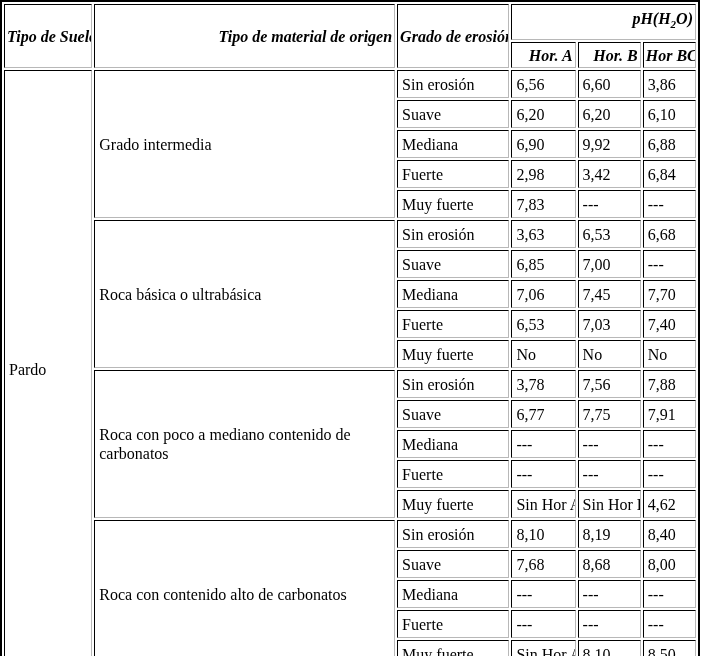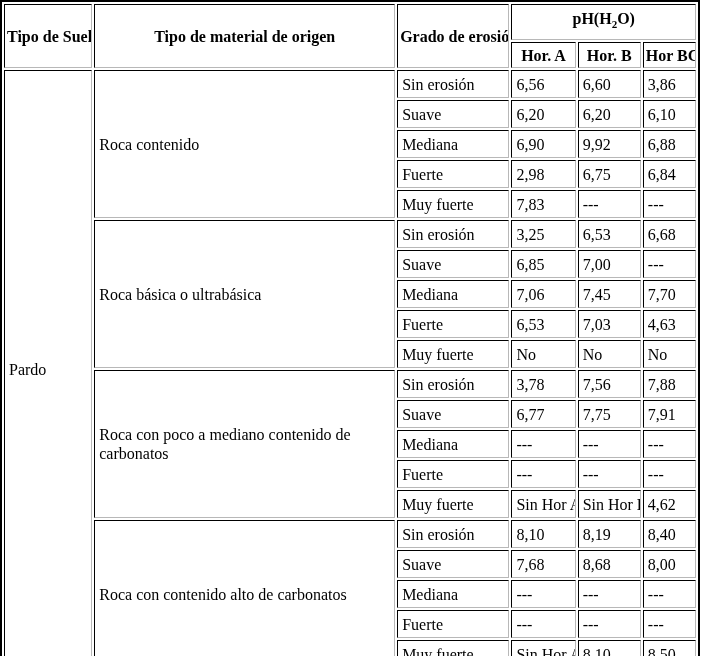--- a/index.html
+++ b/index.html
@@ -32,22 +32,23 @@
     padding:2px 3px 2px 4px;
     overflow:hidden;
     white-space:nowrap;
     background:var(--bg);
     vertical-align:middle;
     text-align:left;
     font-weight:normal;
   }
   th{
     font-weight:bold;
-    text-align:center;
+    text-align:right;
     padding:2px;
+    font-style:italic;
   }
   th.ph-span{height:30px;}
   tr.subhead th{height:20px;}
   tr.datarow td{height:22px;}
   td.material{white-space:normal;}
   sub.ph-sub{font-size:11px;}
 </style>
 </head>
 <body>
 
@@ -70,75 +71,75 @@
     </tr>
 
     <tr class="subhead">
       <th>Hor. A</th>
       <th>Hor. B</th>
       <th>Hor BC</th>
     </tr>
 
     <tr class="datarow">
       <td rowspan="20">Pardo</td>
-      <td rowspan="5" class="material">Roca contenido</td>
+      <td rowspan="5" class="material">Grado intermedia</td>
       <td>Sin erosión</td>
       <td>6,56</td>
       <td>6,60</td>
       <td>3,86</td>
     </tr>
     <tr class="datarow">
       <td>Suave</td>
       <td>6,20</td>
       <td>6,20</td>
       <td>6,10</td>
     </tr>
     <tr class="datarow">
       <td>Mediana</td>
       <td>6,90</td>
       <td>9,92</td>
       <td>6,88</td>
     </tr>
     <tr class="datarow">
       <td>Fuerte</td>
       <td>2,98</td>
-      <td>6,75</td>
+      <td>3,42</td>
       <td>6,84</td>
     </tr>
     <tr class="datarow">
       <td>Muy fuerte</td>
       <td>7,83</td>
       <td>---</td>
       <td>---</td>
     </tr>
 
     <tr class="datarow">
       <td rowspan="5" class="material">Roca básica o ultrabásica</td>
       <td>Sin erosión</td>
-      <td>3,25</td>
+      <td>3,63</td>
       <td>6,53</td>
       <td>6,68</td>
     </tr>
     <tr class="datarow">
       <td>Suave</td>
       <td>6,85</td>
       <td>7,00</td>
       <td>---</td>
     </tr>
     <tr class="datarow">
       <td>Mediana</td>
       <td>7,06</td>
       <td>7,45</td>
       <td>7,70</td>
     </tr>
     <tr class="datarow">
       <td>Fuerte</td>
       <td>6,53</td>
       <td>7,03</td>
-      <td>4,63</td>
+      <td>7,40</td>
     </tr>
     <tr class="datarow">
       <td>Muy fuerte</td>
       <td>No</td>
       <td>No</td>
       <td>No</td>
     </tr>
 
     <tr class="datarow">
       <td rowspan="5" class="material">Roca con poco a mediano contenido de carbonatos</td>

